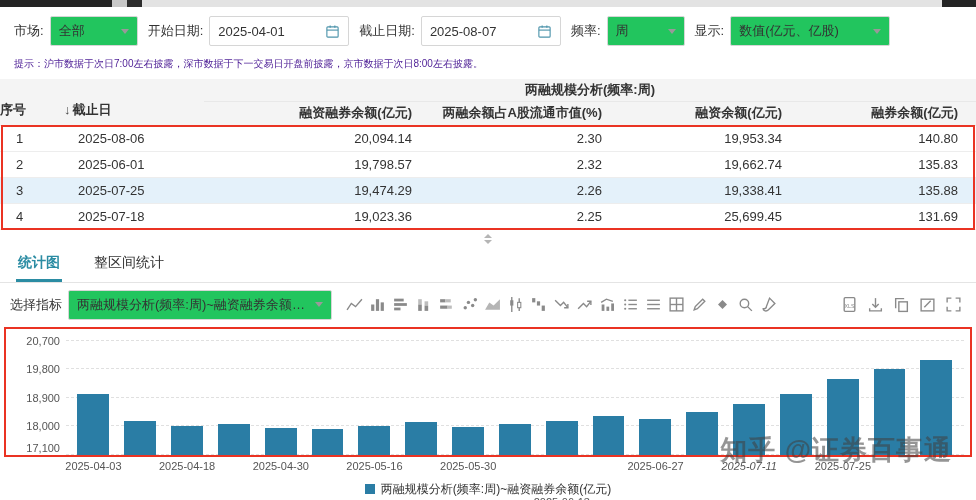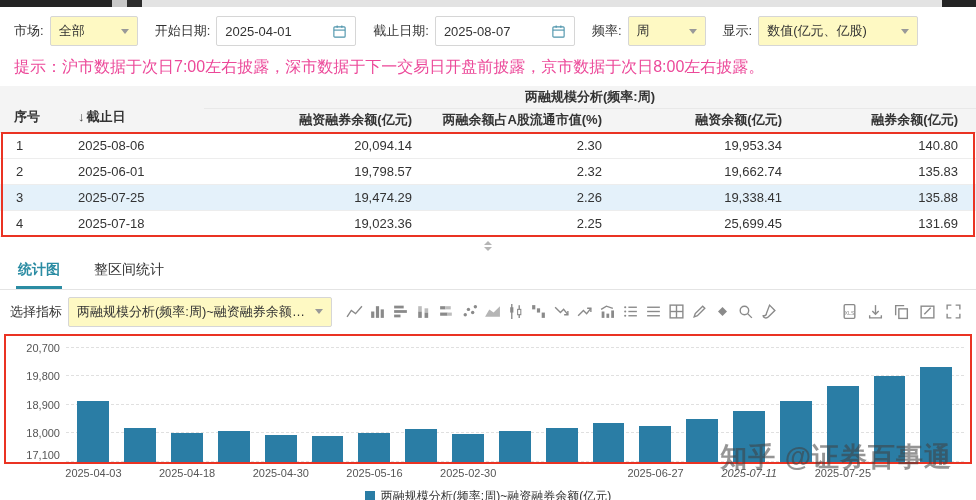--- a/index.html
+++ b/index.html
@@ -1,32 +1,32 @@
 <!DOCTYPE html>
 <html><head>
 <meta charset="utf-8">
 <style>
 *{box-sizing:border-box;margin:0;padding:0}
 html,body{width:976px;height:500px;overflow:hidden}
 body{background:#fff;font-family:"Liberation Sans","DejaVu Sans",sans-serif;color:#333;position:relative}
 .top-strip{height:7px;background:linear-gradient(90deg,#242424 0%,#242424 11.5%,#c8c8c8 11.5%,#c8c8c8 13%,#2e2e2e 13%,#2e2e2e 14.5%,#e3e3e3 14.5%,#e3e3e3 96.5%,#242424 96.5%)}
 .filter-bar{display:flex;align-items:center;padding:9px 14px;gap:6px;font-size:13px}
-.flabel{color:#333;margin-left:11px;white-space:nowrap}
+.flabel{color:#333;margin-left:4px;white-space:nowrap}
 .flabel.first{margin-left:0}
-.select{display:inline-flex;align-items:center;justify-content:space-between;border:1px solid #d6d6d6;border-radius:2px;height:30px;padding:0 8px;background:#fef9c3;cursor:pointer;gap:6px}
+.select{display:inline-flex;align-items:center;justify-content:space-between;border:1px solid #d6d6d6;border-radius:2px;height:30px;padding:0 8px;background:#22c55e;cursor:pointer;gap:6px}
 .select .val{white-space:nowrap;overflow:hidden;text-overflow:ellipsis}
 .caret{width:0;height:0;border-left:4px solid transparent;border-right:4px solid transparent;border-top:5px solid #999;flex:0 0 auto}
 .datebox{display:inline-flex;align-items:center;justify-content:space-between;border:1px solid #d6d6d6;border-radius:2px;height:30px;padding:0 8px;width:140px;background:#fff;cursor:pointer}
 .w-market{width:88px}.w-freq{width:78px}.w-display{width:160px}
 .cal{width:15px;height:15px;flex:0 0 auto}
-.hint{padding:2px 14px 8px;font-size:16px;color:#ec4899}
+.hint{padding:2px 14px 8px;font-size:10px;color:#4c1d95}
 .table-wrap{position:relative}
 table{width:100%;border-collapse:collapse;font-size:13px;table-layout:fixed}
 thead th{background:#f4f4f4;font-weight:700;color:#333;border-bottom:1px solid #e8e8e8}
-.th-seq,.th-date{text-align:left;padding-left:14px;vertical-align:bottom;padding-bottom:6px}
+.th-seq,.th-date{text-align:left;padding-left:0;vertical-align:bottom;padding-bottom:6px}
 .th-date .sort{margin-right:2px;color:#444}
 .th-group{height:22px;text-align:center;font-weight:700}
 .th-val{height:24px;text-align:right;padding-right:18px}
 tbody td{height:26px;border-bottom:1px solid #ededed;color:#333}
 td.td-seq{padding-left:16px}
 td.td-date{padding-left:14px}
 td.num{text-align:right;padding-right:18px}
 tbody tr:nth-child(3){background:#e4f1fa}
 .table-red{position:absolute;left:1px;right:1px;top:46px;bottom:0;border:2px solid #ea3323;pointer-events:none}
 .collapse-bar{height:18px;display:flex;align-items:center;justify-content:center}
@@ -375,21 +375,21 @@
       <div class="gridline" style="bottom: 85.5px;"></div>
       <div class="ytick" style="bottom: 79.5px;">19,800</div>
       <div class="gridline" style="bottom: 114px;"></div>
       <div class="ytick" style="bottom: 108px;">20,700</div>
     </div>
   <div class="x-labels" id="xlabels">
       <span style="left: 2.63158%;">2025-04-03</span>
       <span style="left: 13.1579%;">2025-04-18</span>
       <span style="left: 23.6842%;">2025-04-30</span>
       <span style="left: 34.2105%;">2025-05-16</span>
-      <span style="left: 44.7368%;">2025-02-30</span>
+      <span style="left: 44.7368%;">2025-05-30</span>
       <span style="left: 55.2632%; margin-top: 36px;">2025-06-13</span>
       <span style="left: 65.7895%;">2025-06-27</span>
       <span style="left: 76.3158%; font-style: italic;">2025-07-11</span>
       <span style="left: 86.8421%;">2025-07-25</span>
     </div>
   <div class="legend">
     <span class="sq" id="legend-sq" style="background: rgb(42, 125, 165);"></span>
     <span>两融规模分析(频率:周)~融资融券余额(亿元)</span>
   </div>
   <div class="watermark">知乎 @证券百事通</div>

